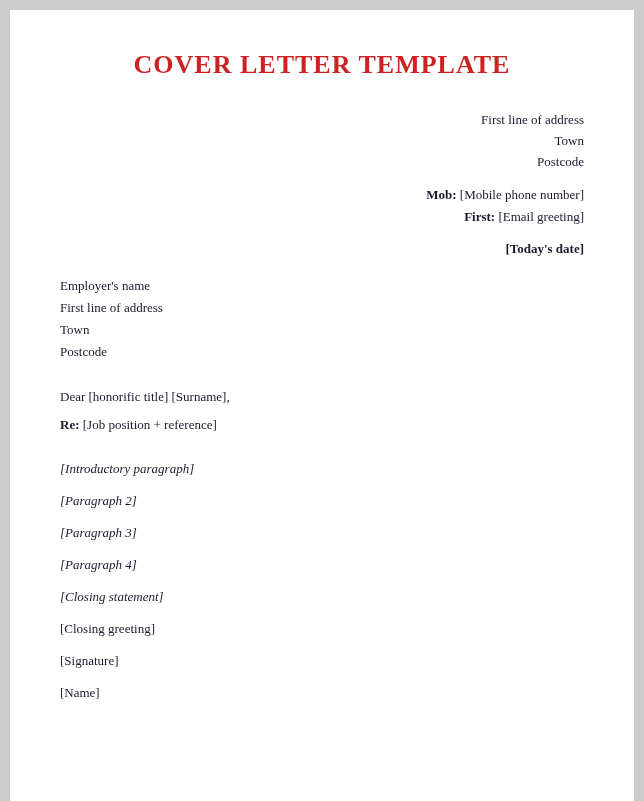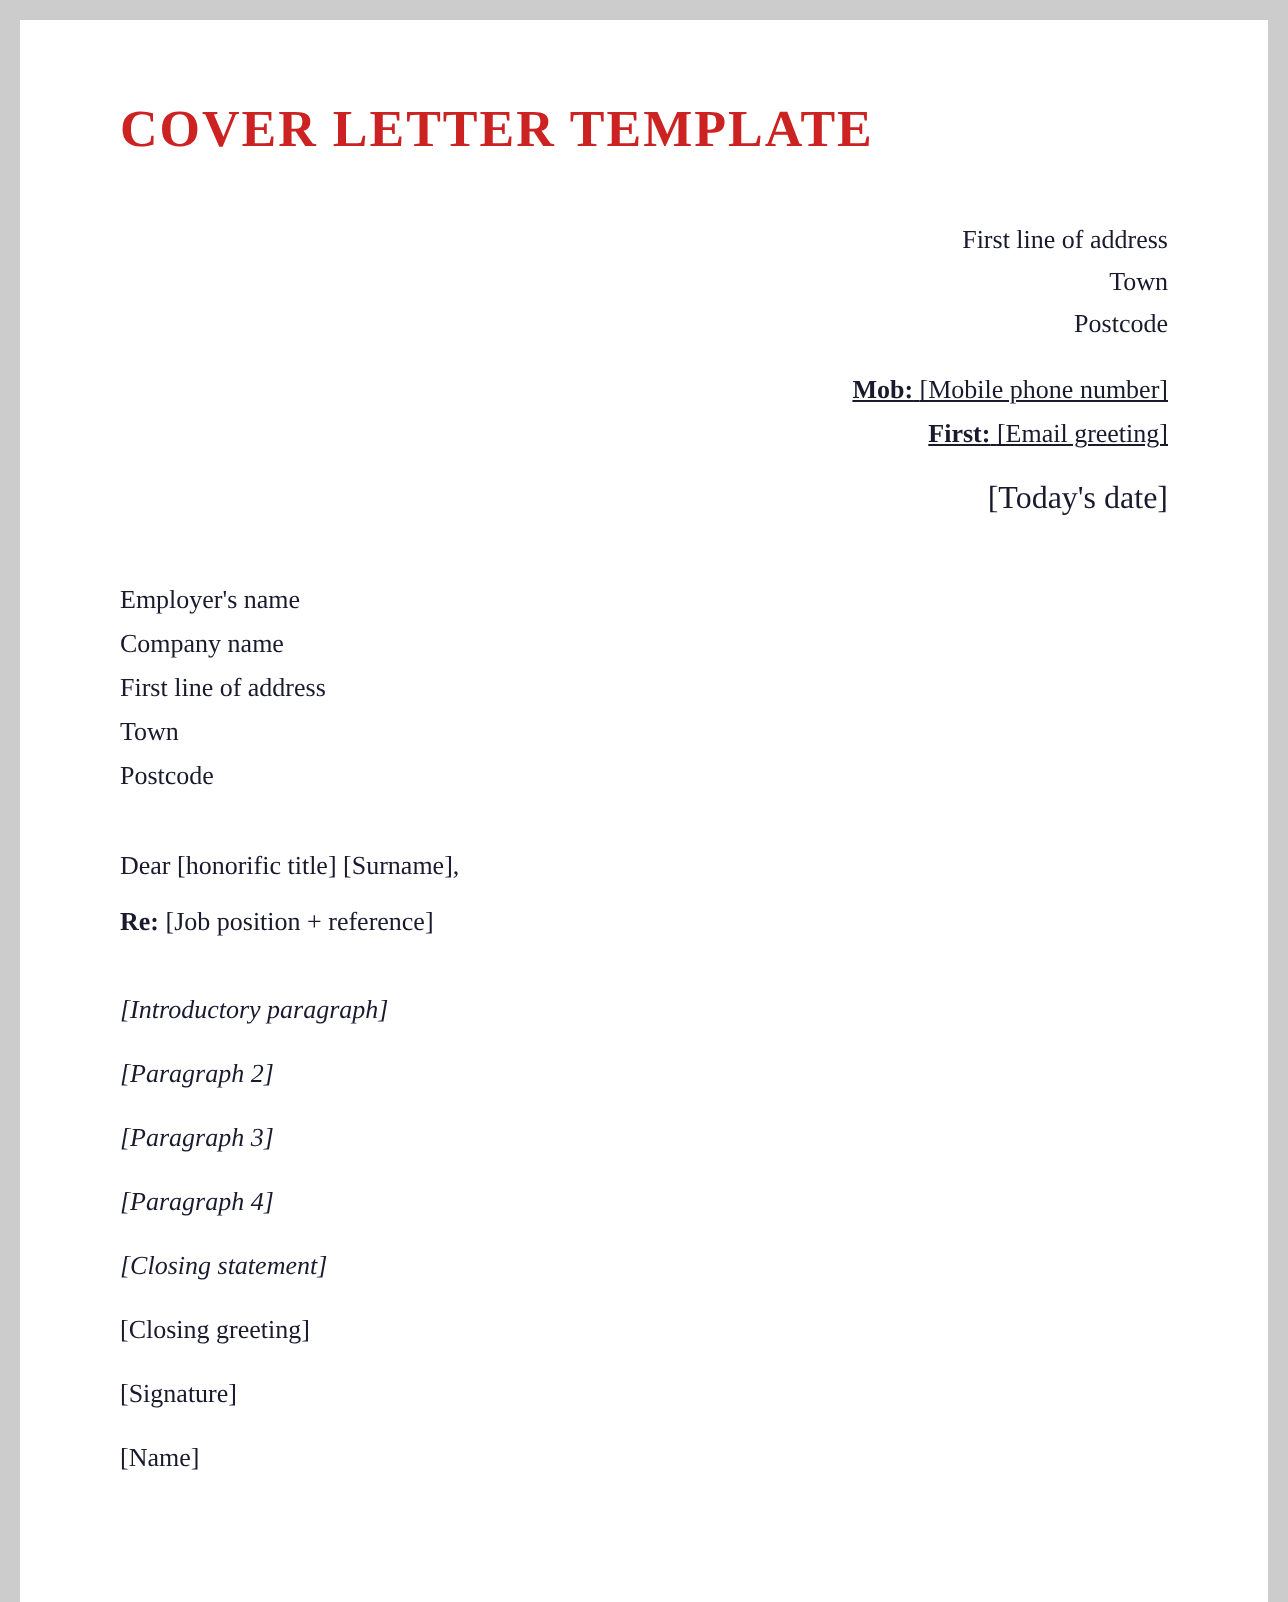--- a/index.html
+++ b/index.html
@@ -23,51 +23,51 @@
       width: 644px;
       min-height: 801px;
       padding: 40px 50px 40px 50px;
       position: relative;
     }
 
     .title {
       color: #cc2222;
       font-size: 26px;
       font-weight: bold;
-      text-align: left;
+      text-align: center;
       margin-bottom: 30px;
       letter-spacing: 1px;
     }
 
     .address-right {
       text-align: right;
       font-size: 13px;
       color: #1a1a2e;
       line-height: 1.6;
       margin-bottom: 12px;
     }
 
     .contact-right {
       text-align: right;
       font-size: 13px;
       color: #1a1a2e;
       line-height: 1.7;
       margin-bottom: 12px;
-      text-decoration: underline;
     }
 
     .contact-right .label {
       font-weight: bold;
     }
 
     .date-right {
       text-align: right;
-      font-size: 16px;
+      font-size: 13px;
       color: #1a1a2e;
-      margin-bottom: 30px;
+      margin-bottom: 18px;
+      font-weight: bold;
     }
 
     .employer-block {
       font-size: 13px;
       color: #1a1a2e;
       line-height: 1.7;
       margin-bottom: 26px;
     }
 
     .salutation {
@@ -126,21 +126,20 @@
       <span>[Email greeting]</span>
     </div>
   </div>
 
   <div class="date-right">
     <span>[Today's date]</span>
   </div>
 
   <div class="employer-block">
     <div>Employer's name</div>
-    <div>Company name</div>
     <div>First line of address</div>
     <div>Town</div>
     <div>Postcode</div>
   </div>
 
   <div class="salutation">
     <span>Dear [honorific title] [Surname],</span>
   </div>
 
   <div class="re-line">

